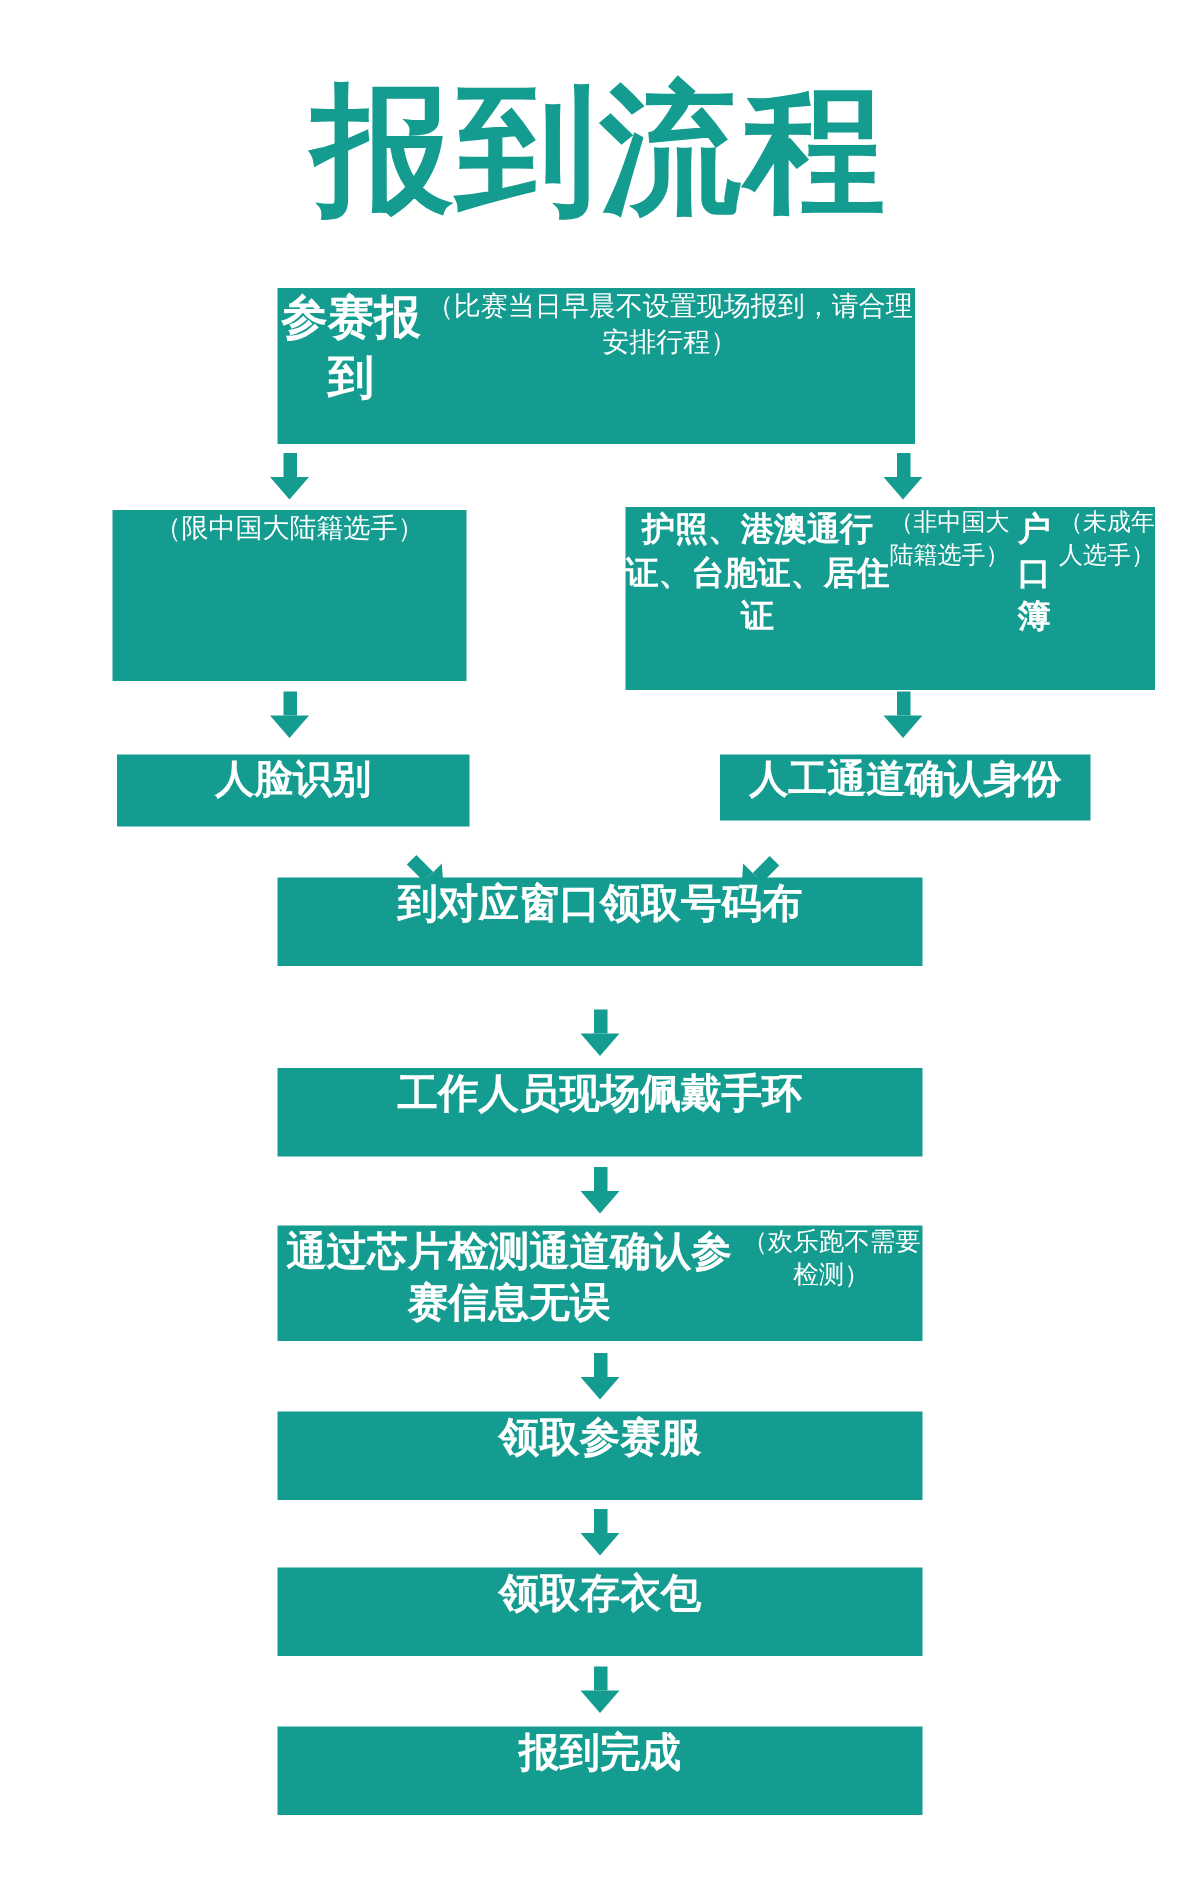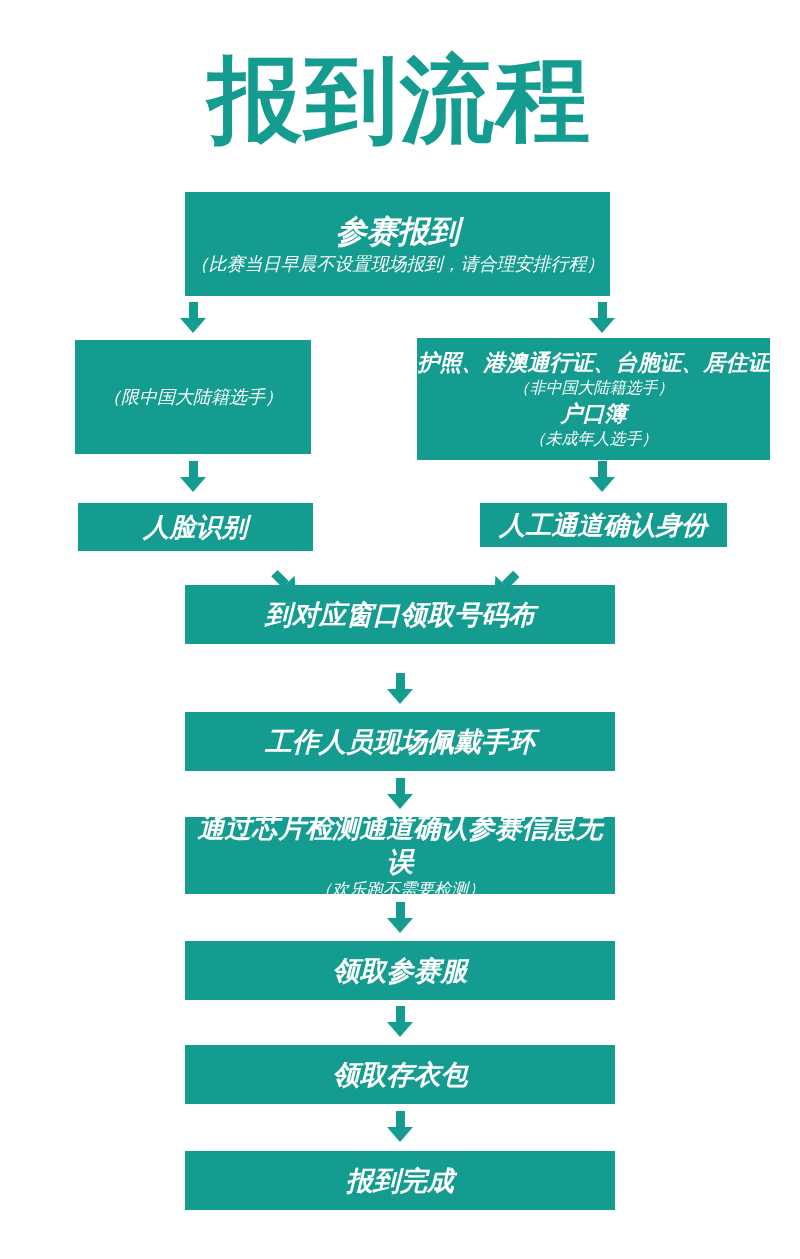--- a/index.html
+++ b/index.html
@@ -24,25 +24,24 @@
     font-weight:900;
     letter-spacing:2px;
     color:var(--accent);
     line-height:1.2;
   }
   .box{
     position:absolute;
     background:var(--accent);
     color:var(--on-accent);
     display:flex;
-    flex-direction:column;
-    align-items:center;
+    flex-direction:row;
+    align-items:flex-start;
     justify-content:center;
     text-align:center;
-    font-style:italic;
   }
   .box-title{font-weight:700;}
   .box-sub{font-weight:400;}
 
   .box-start{left:185px;top:192px;width:425px;height:104px;}
   .box-start .box-title{font-size:31px;line-height:40px;}
   .box-start .box-sub{font-size:18px;line-height:24px;}
 
   .box-id{left:75px;top:340px;width:236px;height:114px;}
   .box-id .box-title{font-size:26px;line-height:34px;}

